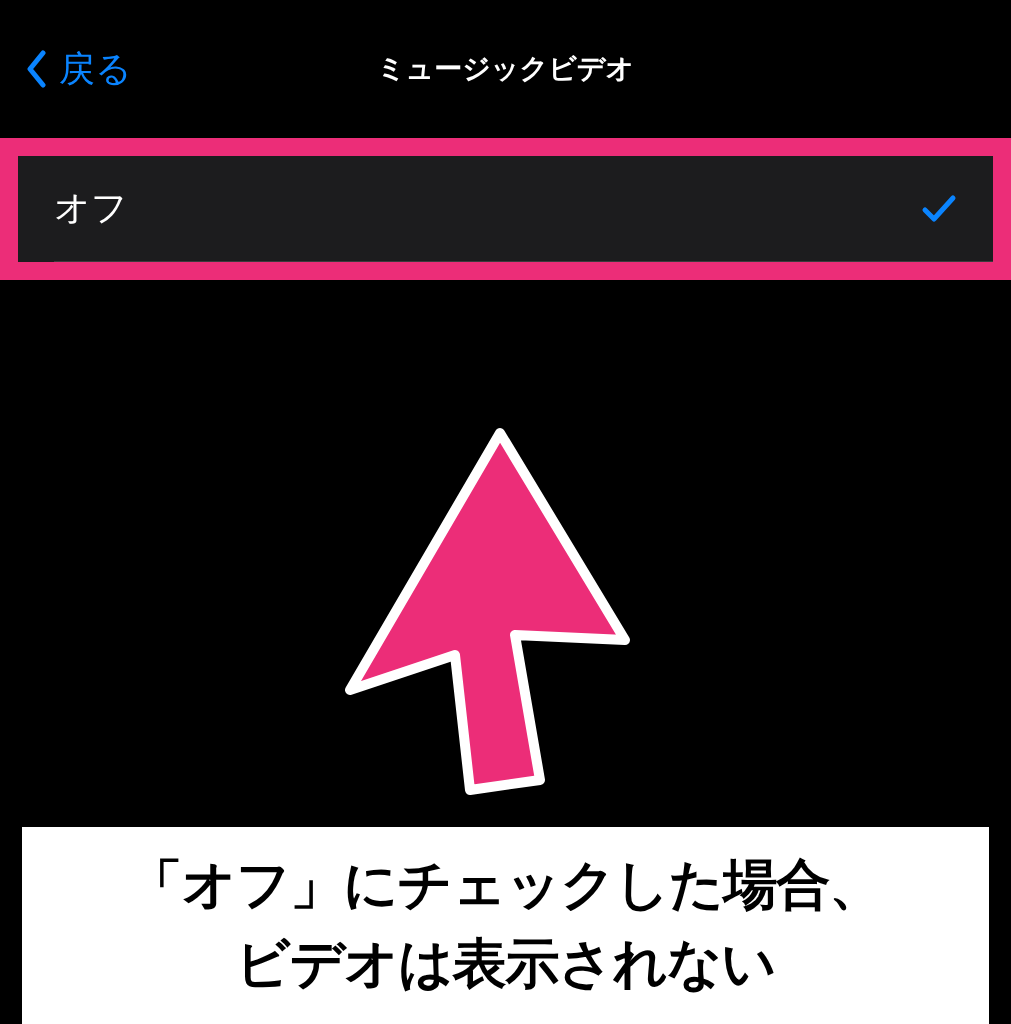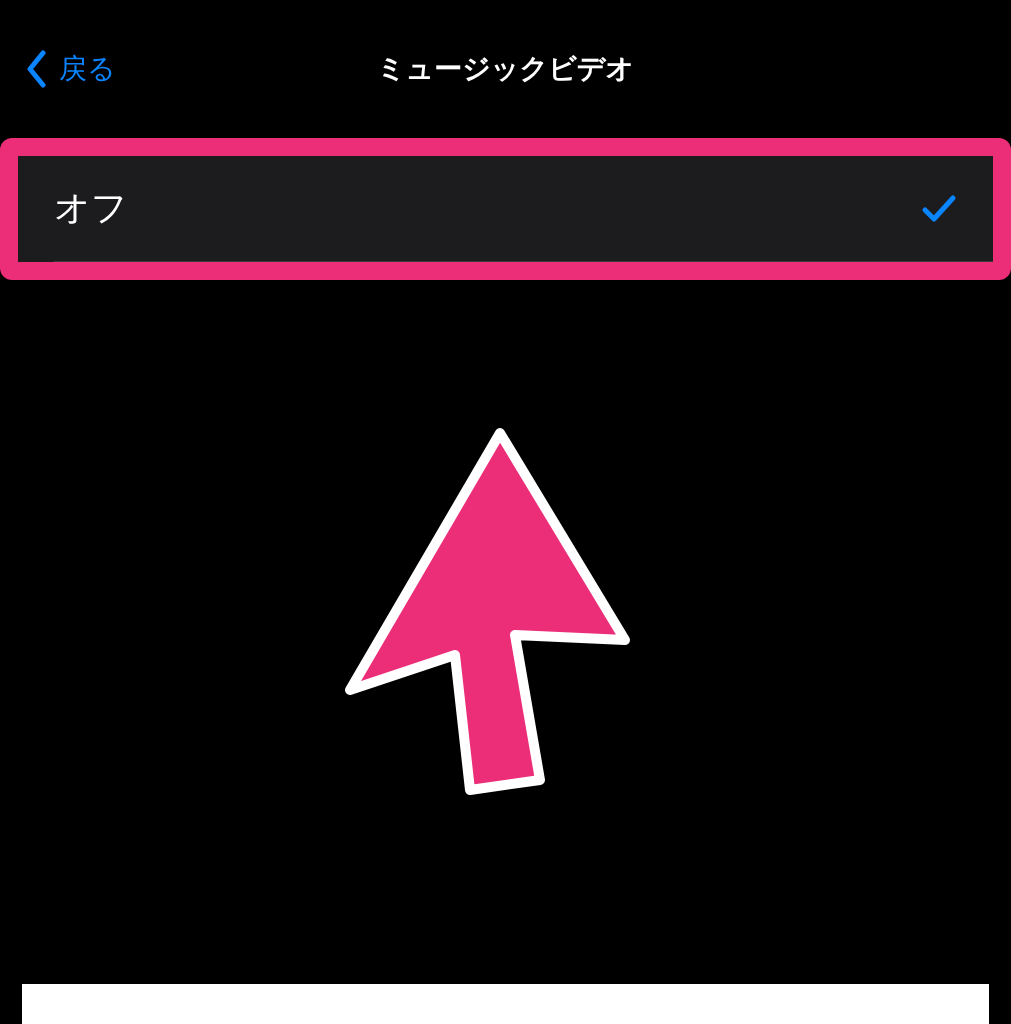--- a/index.html
+++ b/index.html
@@ -18,41 +18,41 @@
     .nav-bar {
       display: flex;
       align-items: center;
       padding: 50px 20px 30px 20px;
       position: relative;
     }
     .back-button {
       display: flex;
       align-items: center;
       color: #0a84ff;
-      font-size: 28px;
+      font-size: 36px;
       cursor: pointer;
       position: absolute;
       left: 25px;
     }
     .chevron-left {
       width: 22px;
       height: 38px;
       margin-right: 12px;
     }
     .page-title {
       color: #fff;
       font-size: 28px;
       font-weight: 600;
       text-align: center;
       width: 100%;
     }
     .highlight-box {
       margin: 20px 0px 0 0px;
       border: 18px solid #ec2d78;
-      border-radius: 12px;
+      border-radius: 0;
       background: #1c1c1e;
     }
     .option-row {
       display: flex;
       align-items: center;
       justify-content: space-between;
       padding: 28px 36px;
       cursor: pointer;
     }
     .option-label {
@@ -113,13 +113,15 @@
     </svg>
   </div>
   <div class="divider"></div>
 </div>
 
 <svg class="cursor-arrow" viewBox="0 0 300 380" fill="none">
   <path d="M 160 13 L 10 270 L 115 235 L 130 370 L 200 360 L 175 215 L 285 220 Z" fill="#ec2d78" stroke="#fff" stroke-width="10" stroke-linejoin="round"></path>
 </svg>
 
 <div class="caption-box">
+  <div class="caption-line">「オフ」にチェックした場合、</div>
+  <div class="caption-line">ビデオは表示されない</div>
 </div>
 
 </body></html>

